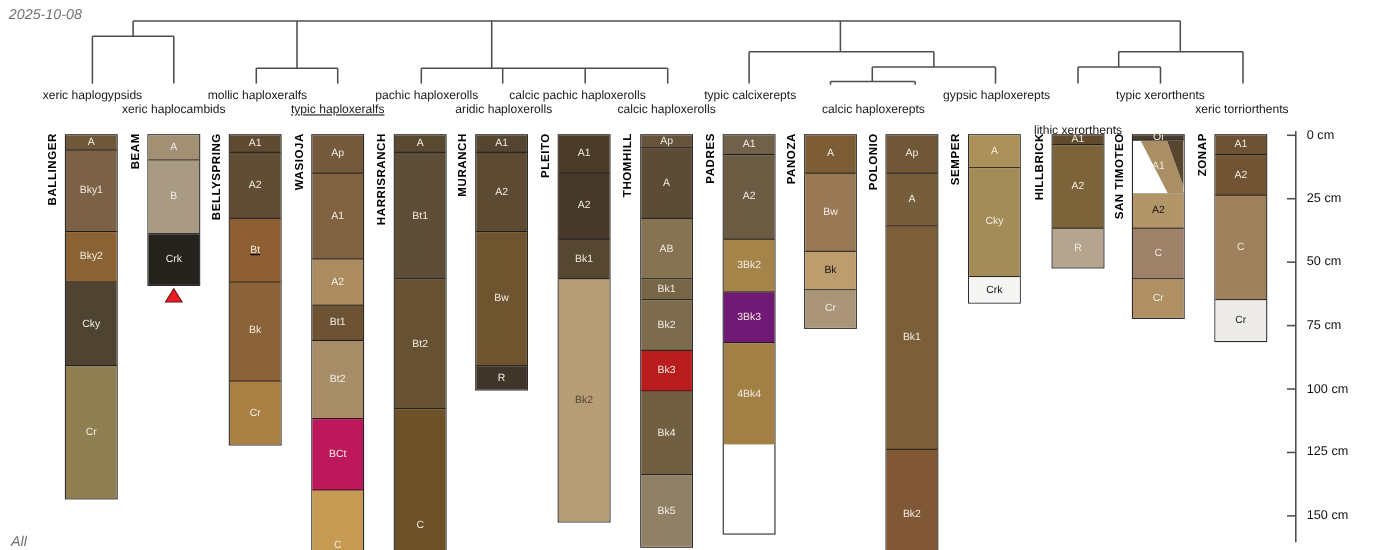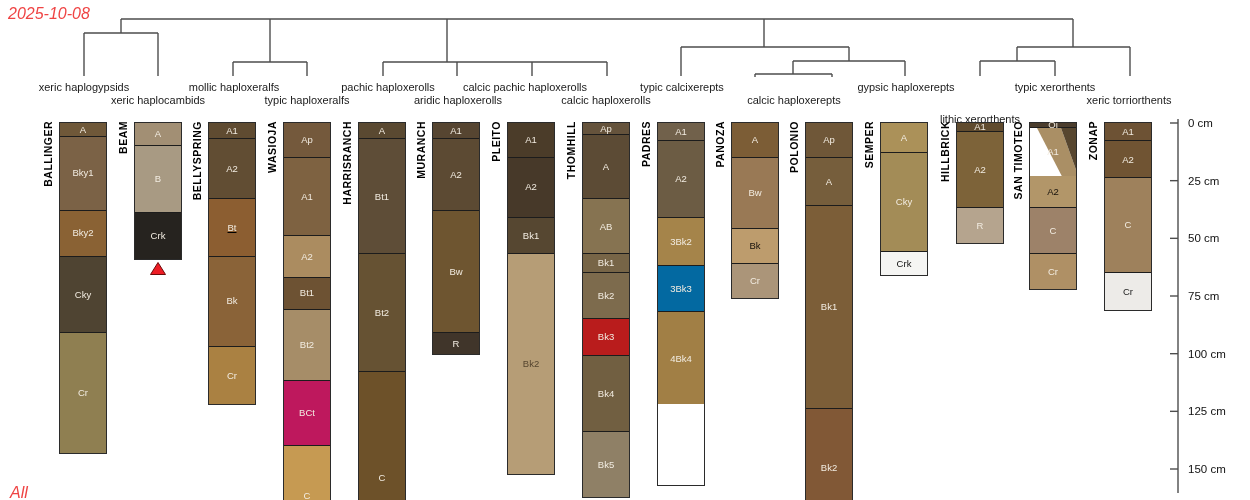--- a/index.html
+++ b/index.html
@@ -1,21 +1,21 @@
 <!DOCTYPE html>
 <html><head>
 <meta charset="utf-8">
 <style>
   html,body{margin:0;padding:0;background:#ffffff;}
   #canvas{
     position:relative;width:1250px;height:500px;background:#ffffff;
     overflow:hidden;font-family:"Liberation Sans",sans-serif;
   }
   .corner-note{
-    position:absolute;font-style:italic;color:#ef4444;font-size:16px;
+    position:absolute;font-style:italic;color:#737373;font-size:13px;
     white-space:nowrap;
   }
   #date-note{left:8px;top:5px;}
   #footer-note{left:10px;top:484px;}
   .taxon-label{
     position:absolute;transform:translateX(-50%);
     font-size:11px;color:#1a1a1a;white-space:nowrap;
   }
   .series-label{
     position:absolute;
@@ -83,21 +83,21 @@
         <line x1="980" y1="61" x2="1055" y2="61" stroke="#4d4d4d" stroke-width="1.4"></line>
         <line x1="980" y1="61" x2="980" y2="76" stroke="#4d4d4d" stroke-width="1.4"></line>
         <line x1="1055" y1="61" x2="1055" y2="76" stroke="#4d4d4d" stroke-width="1.4"></line>
         <line x1="1130" y1="47" x2="1130" y2="76" stroke="#4d4d4d" stroke-width="1.4"></line>
       </svg>
     </div>
   <div id="taxa-layer">
       <div class="taxon-label" style="left: 84px; top: 81px;">xeric haplogypsids</div>
       <div class="taxon-label" style="left: 158px; top: 94px;">xeric haplocambids</div>
       <div class="taxon-label" style="left: 234px; top: 81px;">mollic haploxeralfs</div>
-      <div class="taxon-label" style="left: 307px; top: 94px;">typic haploxeralfs</div>
+      <div class="taxon-label" style="left: 307px; top: 94px; text-decoration: underline;">typic haploxeralfs</div>
       <div class="taxon-label" style="left: 388px; top: 81px;">pachic haploxerolls</div>
       <div class="taxon-label" style="left: 458px; top: 94px;">aridic haploxerolls</div>
       <div class="taxon-label" style="left: 525px; top: 81px;">calcic pachic haploxerolls</div>
       <div class="taxon-label" style="left: 606px; top: 94px;">calcic haploxerolls</div>
       <div class="taxon-label" style="left: 682px; top: 81px;">typic calcixerepts</div>
       <div class="taxon-label" style="left: 794px; top: 94px;">calcic haploxerepts</div>
       <div class="taxon-label" style="left: 906px; top: 81px;">gypsic haploxerepts</div>
       <div class="taxon-label" style="left: 980px; top: 94px; margin-top: 19px;">lithic xerorthents</div>
       <div class="taxon-label" style="left: 1055px; top: 81px;">typic xerorthents</div>
       <div class="taxon-label" style="left: 1129px; top: 94px;">xeric torriorthents</div>
@@ -253,21 +253,21 @@
       <div class="profile-col" style="left: 657px; top: 122px; width: 48px; height: 364.152px;">
         <div class="horizon" style="height: 18.4536px; background: rgb(113, 97, 75);">
           <span class="hz-label">A1</span>
         </div>
         <div class="horizon" style="height: 76.1211px; background: rgb(108, 92, 68);">
           <span class="hz-label">A2</span>
         </div>
         <div class="horizon" style="height: 48.4407px; background: rgb(165, 132, 74);">
           <span class="hz-label">3Bk2</span>
         </div>
-        <div class="horizon" style="height: 46.134px; background: #0369a1;">
+        <div class="horizon" style="height: 46.134px; background: #701a75;">
           <span class="hz-label">3Bk3</span>
         </div>
         <div class="horizon" style="height: 92.268px; background: rgb(161, 127, 69);">
           <span class="hz-label">4Bk4</span>
         </div>
       </div>
       <div class="series-label" style="left: 640px; top: 121px;">PADRES</div>
       <div class="profile-col" style="left: 731px; top: 122px; width: 48px; height: 177.309px;">
         <div class="horizon" style="height: 34.6005px; background: rgb(124, 93, 54);">
           <span class="hz-label">A</span>

